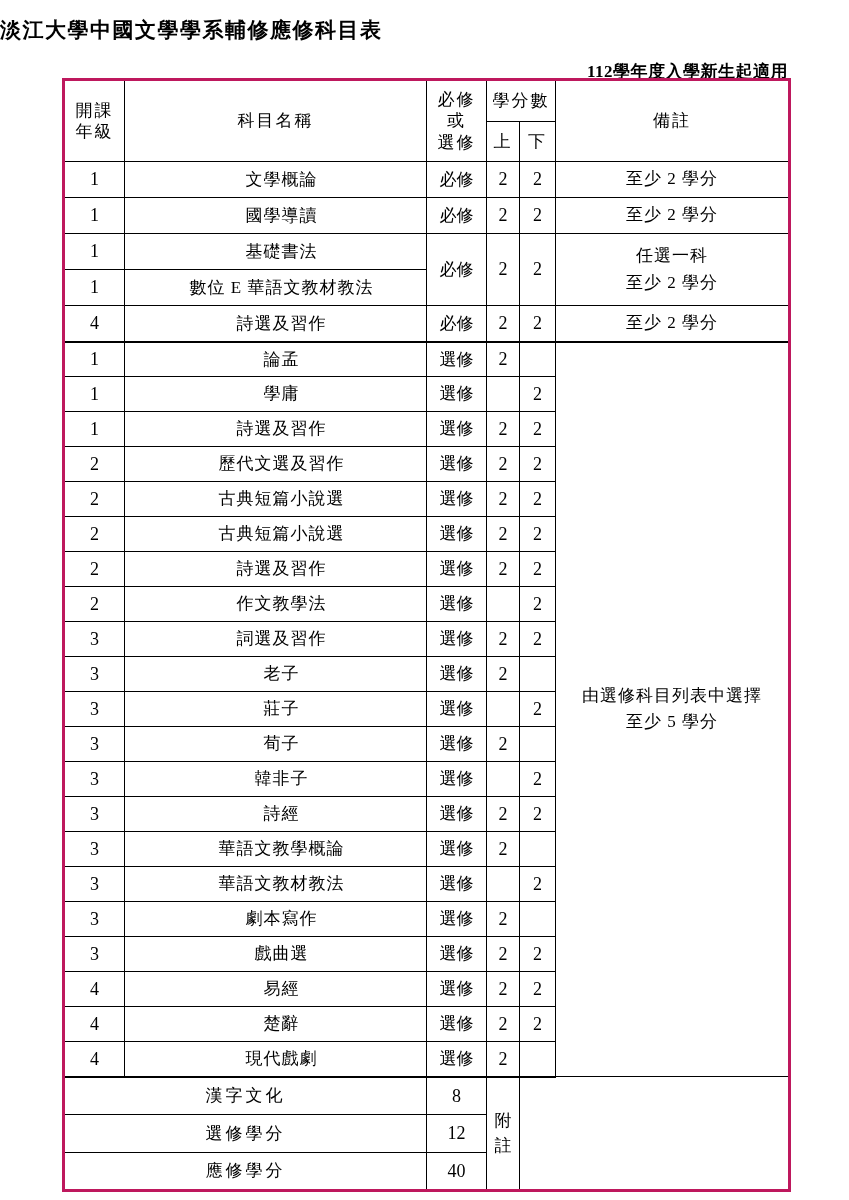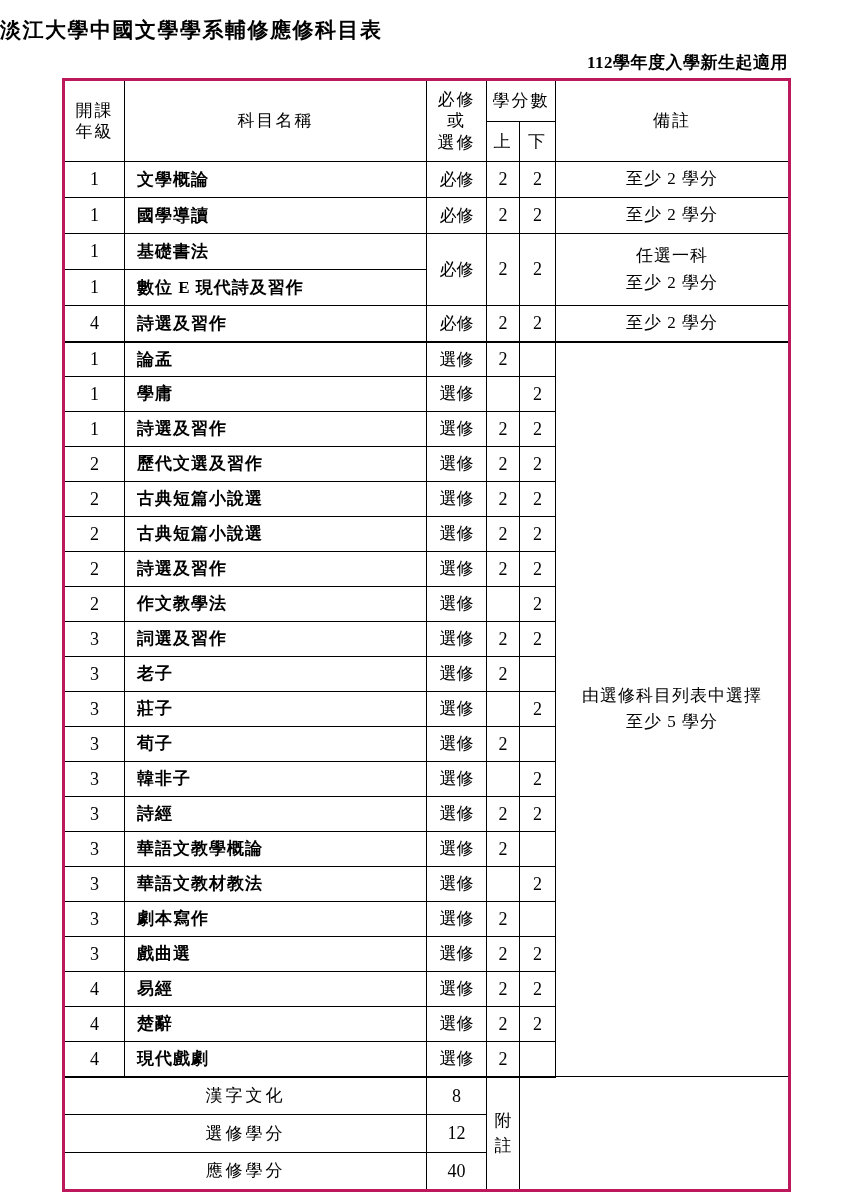--- a/index.html
+++ b/index.html
@@ -7,41 +7,41 @@
     width:849px; height:1200px; position:relative;
     font-family:"Liberation Serif","DejaVu Serif",serif;
     color:#000;
   }
   .page { position:absolute; inset:0; }
   .title {
     position:absolute; top:16px; left:0; width:849px;
     text-align:left; font-size:21px; font-weight:bold; letter-spacing:1.5px;
   }
   .subtitle {
-    position:absolute; top:51px; left:62px; width:726px;
+    position:absolute; top:60px; left:62px; width:726px;
     text-align:right; font-size:17px; font-weight:bold; letter-spacing:0.5px;
   }
   table.course-table {
     position:absolute; top:78px; left:62px; width:726px;
     border-collapse:collapse; table-layout:fixed;
     border:3px solid #be185d;
   }
   th, td {
     border:1px solid #000;
     font-size:17px; font-weight:normal;
     text-align:center; vertical-align:middle;
     padding:0; line-height:1.25; overflow:hidden;
   }
   thead tr.h1 { height:42px; }
   thead tr.h2 { height:40px; }
   tr.req-row { height:36px; }
   tr.elec-row { height:35px; }
   tr.sum-row { height:38px; }
   .pre { white-space:pre-line; }
-  td.course-name { text-align:left; padding-left:12px; letter-spacing:1px;font-weight:bold; }
+  td.course-name { text-align:center; padding-left:12px; letter-spacing:1px; }
   .sec-end th, .sec-end td { border-bottom:2.5px solid #000; }
   th { letter-spacing:2px; }
   td.remark { letter-spacing:1px; line-height:1.55; }
   td.sum-label { letter-spacing:3px; }
   td.note-vert { white-space:pre-line; line-height:1.5; }
   td.num { font-size:18px; }
 </style>
 </head>
 <body>
 
@@ -95,21 +95,21 @@
           <td class="num">1</td>
           <td class="course-name">基礎書法</td>
           <td rowspan="2">必修</td>
           <td class="num" rowspan="2">2</td>
           <td class="num" rowspan="2">2</td>
           <td class="remark pre" rowspan="2">任選一科
 至少 2 學分</td>
         </tr>
         <tr class="req-row">
           <td class="num">1</td>
-          <td class="course-name">數位 E 現代詩及習作</td>
+          <td class="course-name">數位 E 華語文教材教法</td>
         </tr>
         <tr class="req-row sec-end">
           <td class="num">4</td>
           <td class="course-name">詩選及習作</td>
           <td rowspan="1">必修</td>
           <td class="num" rowspan="1">2</td>
           <td class="num" rowspan="1">2</td>
           <td class="remark pre" rowspan="1">至少 2 學分</td>
         </tr>
         <tr class="elec-row">

